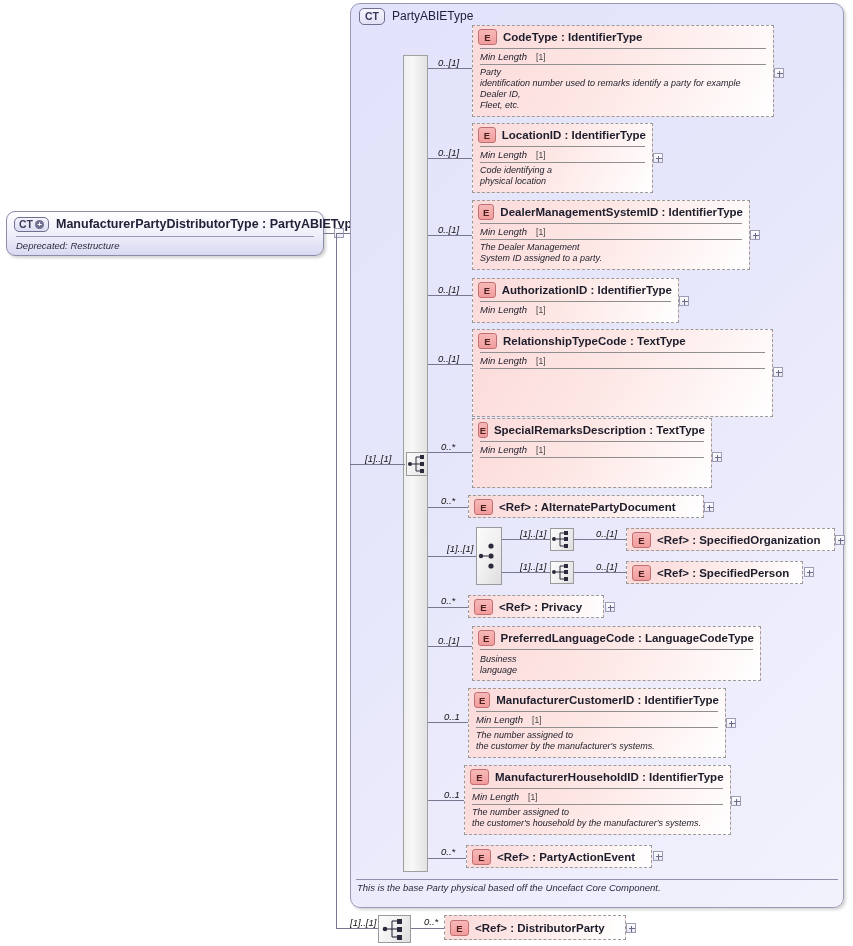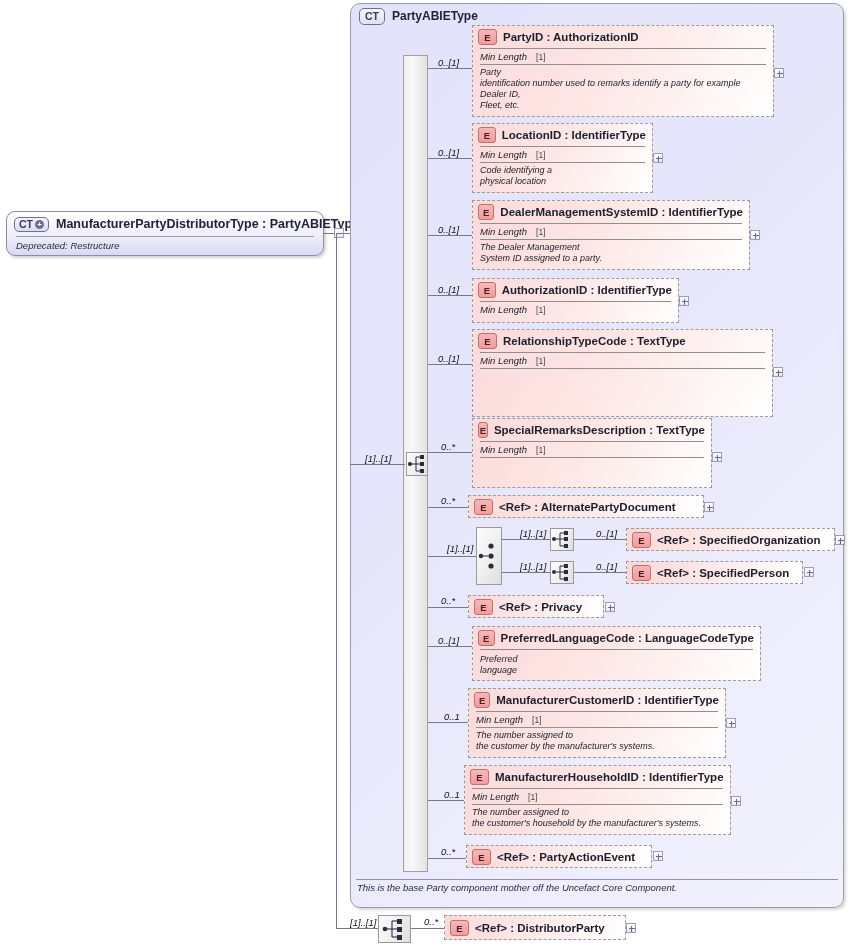--- a/index.html
+++ b/index.html
@@ -21,21 +21,21 @@
   .root-note{font-size:9.5px;font-style:italic;color:#2b2b3d;padding:3px 9px 5px 9px;}
 
   
   .ct-container{position:absolute;border:1px solid #9a9ab8;border-radius:10px;
     background:linear-gradient(135deg,#e2e2fb 0%,#e6e6fb 40%,#f2f2fd 100%);
     box-shadow:2px 2px 3px rgba(0,0,0,.16);box-sizing:border-box;}
   .ct-container-head{display:flex;align-items:center;gap:7px;padding:4px 0 0 8px;}
   .ct-chip{display:inline-flex;align-items:center;justify-content:center;border:1px solid #6f6f90;
     border-radius:5px;background:linear-gradient(180deg,#f6f6ff,#e0e0f5);
     font-size:10.5px;font-weight:bold;color:#3a3a5c;padding:1px 5px;line-height:1.2;}
-  .ct-head-name{font-size:12px;font-weight:bold;color:#22223a;}
+  .ct-head-name{font-size:12px;font-weight:normal;color:#22223a;}
   .ct-footer-line{position:absolute;height:1px;background:#8f8fae;}
   .ct-footer-text{position:absolute;font-size:9.5px;font-style:italic;color:#2b2b3d;line-height:12px;}
 
   
   .grey-bar{position:absolute;border:1px solid #a0a0a0;
     background:linear-gradient(90deg,#efefef 0%,#f8f8f8 35%,#e2e2e2 100%);box-sizing:border-box;}
 
   
   .el-box{position:absolute;border:1px dashed #9b9b9b;box-sizing:border-box;
     background:linear-gradient(120deg,#fbdada 0%,#fde7e5 45%,#ffffff 100%);}
@@ -92,21 +92,21 @@
   <div class="pmbox" style="left:334px;top:228px;"></div>
   <div class="hline" style="left:344px;top:233px;width:6px;"></div>
 
   <div class="ct-container" style="left:350px;top:3px;width:494px;height:905px;">
     <div class="ct-container-head">
       <span class="ct-chip">CT</span>
       <span class="ct-head-name">PartyABIEType</span>
     </div>
   </div>
   <div class="ct-footer-line" style="left:356px;top:879px;width:482px;"></div>
-  <div class="ct-footer-text" style="left:357px;top:882px;width:470px;">This is the base Party component mother off the Uncefact Core
+  <div class="ct-footer-text" style="left:357px;top:882px;width:470px;">This is the base Party physical based off the Uncefact Core
 Component.</div>
 
   <div class="grey-bar" style="left:403px;top:55px;width:25px;height:817px;"></div>
 
   <div class="card" style="left:365px;top:453px;">[1]..[1]</div>
   <div class="hline" style="left:350px;top:464px;width:55px;"></div>
   <div class="comp" style="left:406px;top:452px;width:22px;height:24px;">
     <svg width="20" height="22" viewBox="0 0 20 22">
       <circle cx="3" cy="11" r="2.1" fill="#2b2b3d"></circle>
       <line x1="5" y1="11" x2="9" y2="11" stroke="#2b2b3d" stroke-width="1"></line>
@@ -118,21 +118,21 @@
       <rect x="13" y="9" width="4" height="4" fill="#2b2b3d"></rect>
       <rect x="13" y="16" width="4" height="4" fill="#2b2b3d"></rect>
     </svg>
   </div>
 
   <div class="hline" style="left:428px;top:68px;width:44px;"></div>
   <div class="card" style="left:438px;top:57px;">0..[1]</div>
   <div class="el-box" style="left:472px;top:25px;width:302px;height:92px;">
     <div class="el-head">
       <span class="e-badge">E</span>
-      <span class="el-name">PartyID   : AuthorizationID</span>
+      <span class="el-name">CodeType   : IdentifierType</span>
     </div>
     <div class="el-rule"></div>
     <div class="facet-row">
       <span class="facet-name">Min Length</span>
       <span class="facet-val">[1]</span>
     </div>
     <div class="el-rule"></div>
     <div class="el-doc">Party
 identification number used to remarks identify a party for example Dealer ID,
 Fleet, etc.</div>
@@ -305,21 +305,21 @@
   <div class="pmbox plus" style="left:605px;top:602px;"></div>
 
   <div class="hline" style="left:428px;top:646px;width:44px;"></div>
   <div class="card" style="left:438px;top:635px;">0..[1]</div>
   <div class="el-box" style="left:472px;top:626px;width:289px;height:55px;">
     <div class="el-head">
       <span class="e-badge">E</span>
       <span class="el-name">PreferredLanguageCode : LanguageCodeType</span>
     </div>
     <div class="el-rule"></div>
-    <div class="el-doc" style="padding-top:4px;">Preferred
+    <div class="el-doc" style="padding-top:4px;">Business
 language</div>
   </div>
 
   <div class="hline" style="left:428px;top:722px;width:44px;"></div>
   <div class="card" style="left:444px;top:711px;">0..1</div>
   <div class="el-box" style="left:468px;top:688px;width:258px;height:70px;">
     <div class="el-head">
       <span class="e-badge">E</span>
       <span class="el-name">ManufacturerCustomerID : IdentifierType</span>
     </div>

